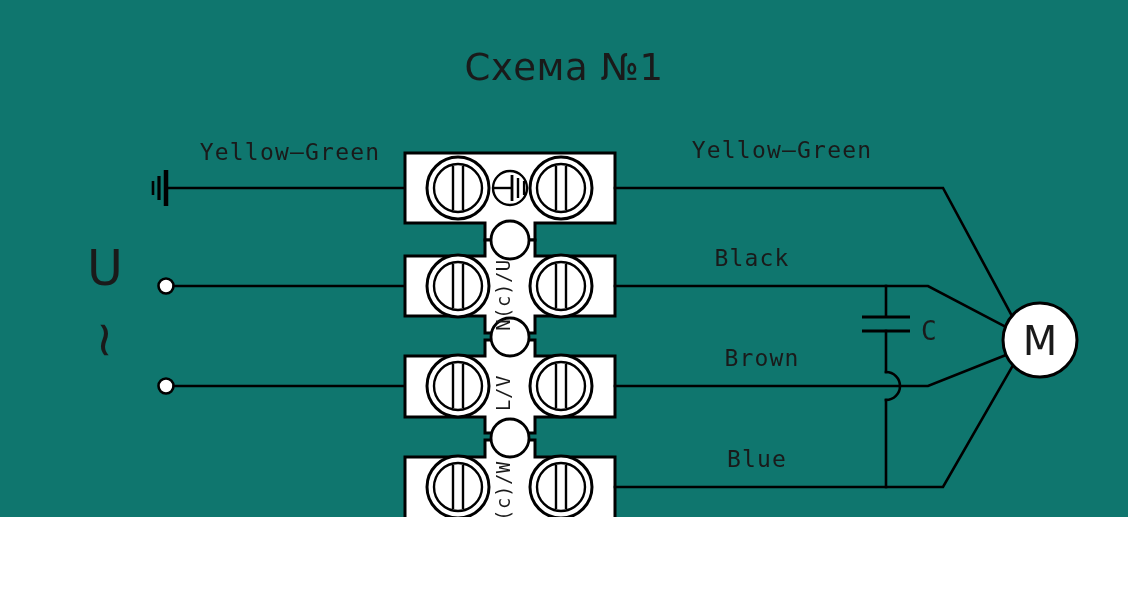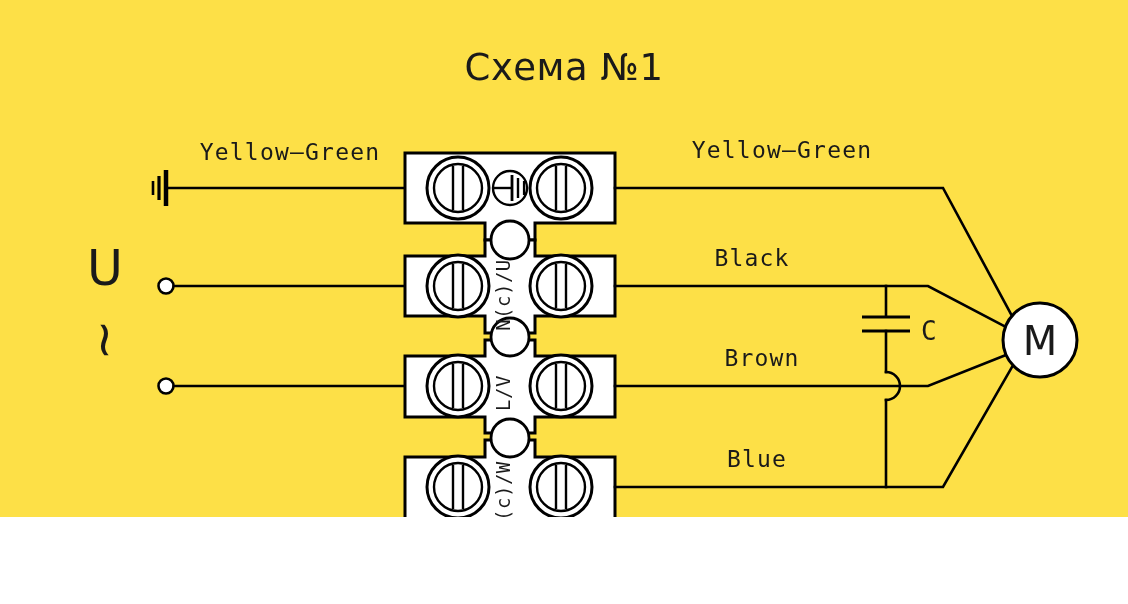--- a/index.html
+++ b/index.html
@@ -7,21 +7,21 @@
     padding: 0;
     background: #ffffff;
   }
   body {
     font-family: "DejaVu Sans Mono", monospace;
   }
   #diagram-root {
     position: relative;
     width: 1128px;
     height: 517px;
-    background: #fde047;
+    background: #0f766e;
     overflow: hidden;
   }
   svg#schematic {
     display: block;
     width: 1128px;
     height: 604px;
   }
   .wire {
     fill: none;
     stroke: #000000;

